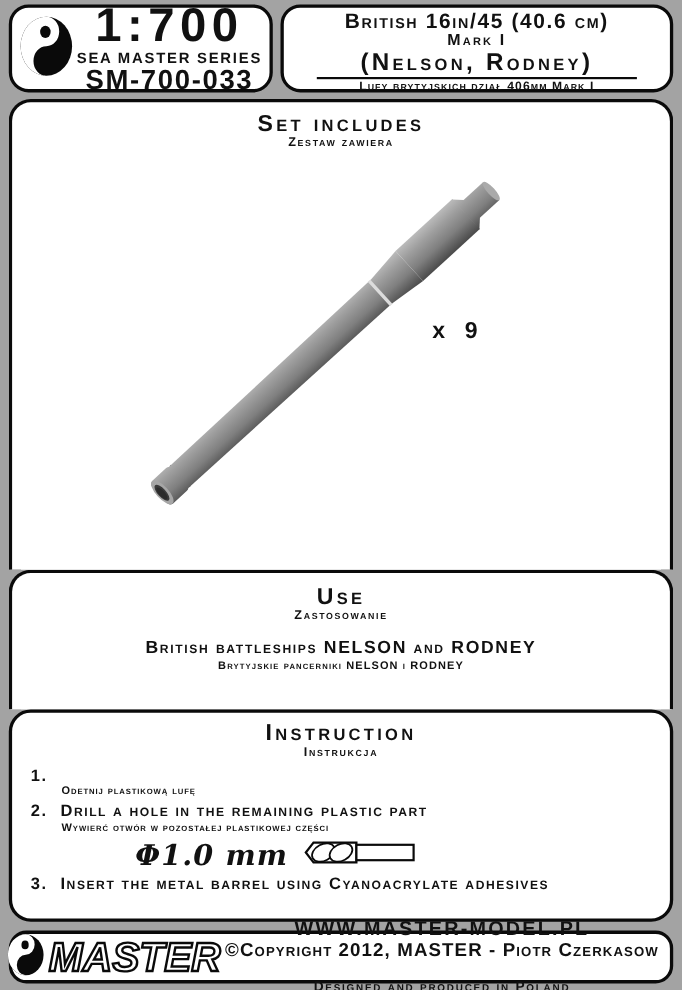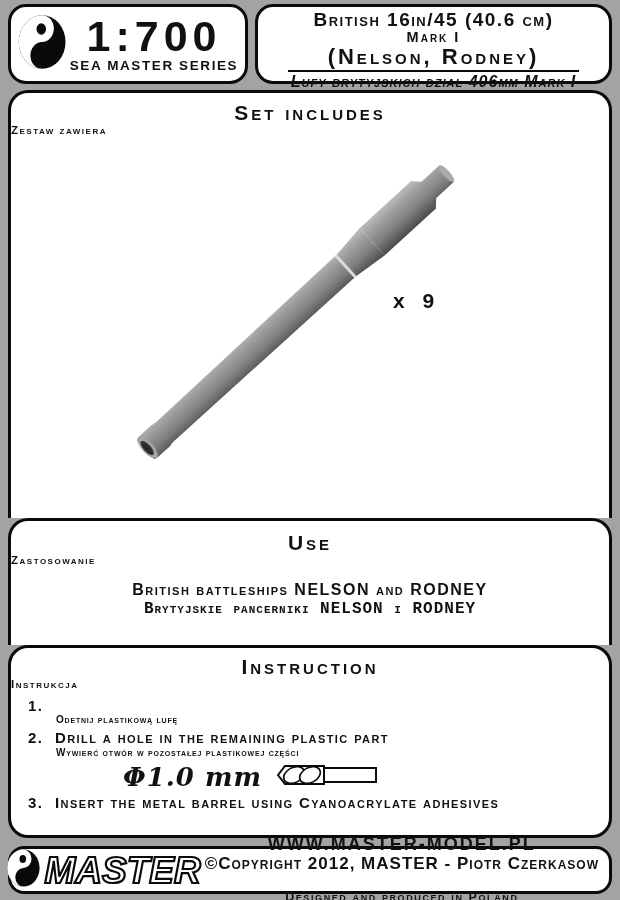--- a/index.html
+++ b/index.html
@@ -16,41 +16,41 @@
   .hdr-left .logo{flex:0 0 auto;margin-left:2px;}
   .hdr-left .idblock{flex:1;text-align:center;line-height:1;}
   .scale-txt{font-size:43px;font-weight:bold;letter-spacing:5px;margin-bottom:1px;}
   .series-txt{font-size:13.5px;font-weight:bold;letter-spacing:1.6px;margin-bottom:1px;white-space:nowrap;}
   .code-txt{font-size:25px;font-weight:bold;letter-spacing:1.5px;white-space:nowrap;}
   .hdr-right{flex:1;height:80px;border-radius:18px;text-align:center;padding-top:3px;line-height:1.05;}
   .t1{font-size:19px;font-weight:bold;letter-spacing:1.5px;white-space:nowrap;}
   .t2{font-size:14.5px;font-weight:bold;letter-spacing:2px;}
   .t3{font-size:22px;font-weight:bold;letter-spacing:3px;white-space:nowrap;}
   .hdr-rule{height:2px;background:#0a0a0a;width:83%;margin:2px auto 2px auto;}
-  .t4{font-size:16px;font-weight:bold;letter-spacing:1px;white-space:nowrap;font-style:italic;}
+  .t4{font-size:11px;font-weight:bold;letter-spacing:1px;white-space:nowrap;}
 
   
   .sheet{position:absolute;left:8px;top:90px;width:604px;}
   .sec{position:relative;background:#fff;box-sizing:border-box;}
   .sec-top{border:3px solid #0a0a0a;border-bottom:none;border-radius:20px 20px 0 0;}
   .sec-full{border:3px solid #0a0a0a;border-radius:20px;}
   .sec1{height:428px;}
   .sec2{height:127px;}
   .sec3{height:193px;}
   .sec-title{font-size:21px;font-weight:bold;letter-spacing:3px;text-align:center;line-height:1.05;}
-  .sec-sub{font-size:11.5px;font-weight:bold;letter-spacing:1.5px;line-height:1.1;}
+  .sec-sub{font-size:11.5px;font-weight:bold;letter-spacing:1.5px;text-align:center;line-height:1.1;}
   .sec1 .sec-title{margin-top:9px;}
   .sec2 .sec-title{margin-top:11px;}
   .sec3 .sec-title{margin-top:8px;}
 
   .barrel-svg{position:absolute;left:0;top:0;width:598px;height:422px;}
   .qty{position:absolute;left:382px;top:196px;font-size:21px;font-weight:bold;letter-spacing:6px;}
 
   .use-line{font-size:16px;font-weight:bold;letter-spacing:1.5px;text-align:center;margin-top:14px;white-space:nowrap;}
-  .use-line-pl{font-size:16px;font-weight:bold;letter-spacing:1px;text-align:center;margin-top:1px;font-family:Liberation Mono, monospace;}
+  .use-line-pl{font-size:10px;font-weight:bold;letter-spacing:1px;text-align:center;margin-top:1px;}
 
   .steps{margin:7px 0 0 0;padding:0 10px 0 17px;}
   .step{margin-bottom:5px;}
   .step-main{display:flex;font-size:15px;font-weight:bold;letter-spacing:1.4px;line-height:1.05;white-space:nowrap;}
   .step-num{width:27px;flex:0 0 auto;}
   .step-sub{font-size:10px;font-weight:bold;letter-spacing:0.8px;margin:1px 0 0 28px;line-height:1.1;}
   .drill-row{display:flex;align-items:center;margin:4px 0 4px 95px;}
   .phi{font-family:"DejaVu Serif",serif;font-style:italic;font-size:26px;font-weight:bold;letter-spacing:1px;margin-right:14px;line-height:1;}
   .drill-svg{width:104px;height:24px;}
 
@@ -76,20 +76,21 @@
       <span class="logo">
         <svg width="52" height="66" viewBox="0 0 60 68">
           <ellipse cx="29" cy="34" rx="27" ry="31" fill="#0a0a0a"></ellipse>
           <path d="M29,3 A27,31 0 0 0 29,65 A13.5,15.5 0 0 1 29,34 A13.5,15.5 0 0 0 29,3 Z" fill="#ffffff"></path>
           <ellipse cx="28" cy="19" rx="5.5" ry="6.5" fill="#0a0a0a"></ellipse>
         </svg>
       </span>
       <div class="idblock">
         <div class="scale-txt">1:700</div>
         <div class="series-txt">SEA MASTER SERIES</div>
+        <div class="code-txt">SM-700-033</div>
       </div>
     </div>
 
     <div class="panel hdr-right">
       <div class="t1 sc">British 16in/45 (40.6 cm)</div>
       <div class="t2 sc">Mark I</div>
       <div class="t3 sc">(Nelson, Rodney)</div>
       <div class="hdr-rule"></div>
       <div class="t4 sc">Lufy brytyjskich dział 406mm Mark I</div>
     </div>

